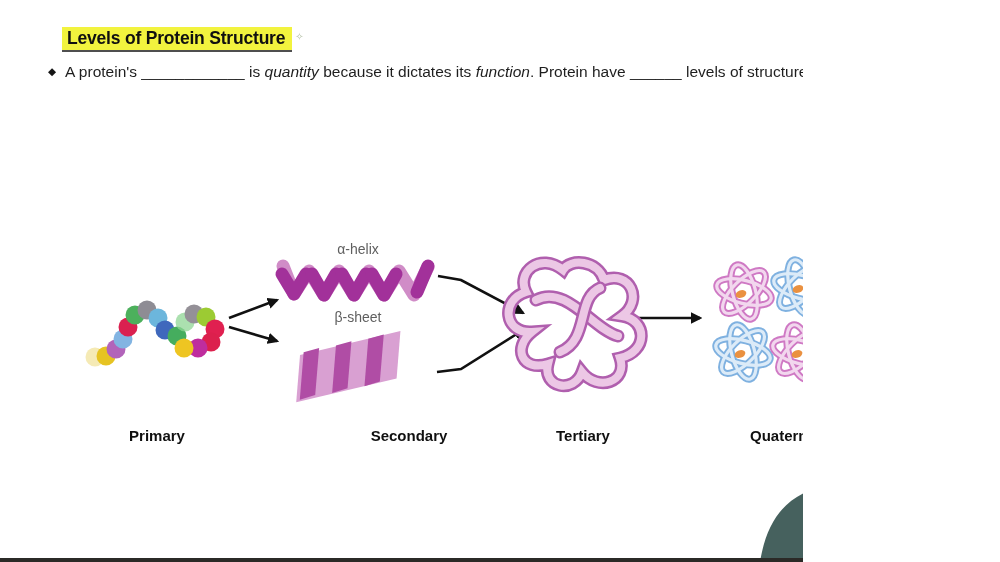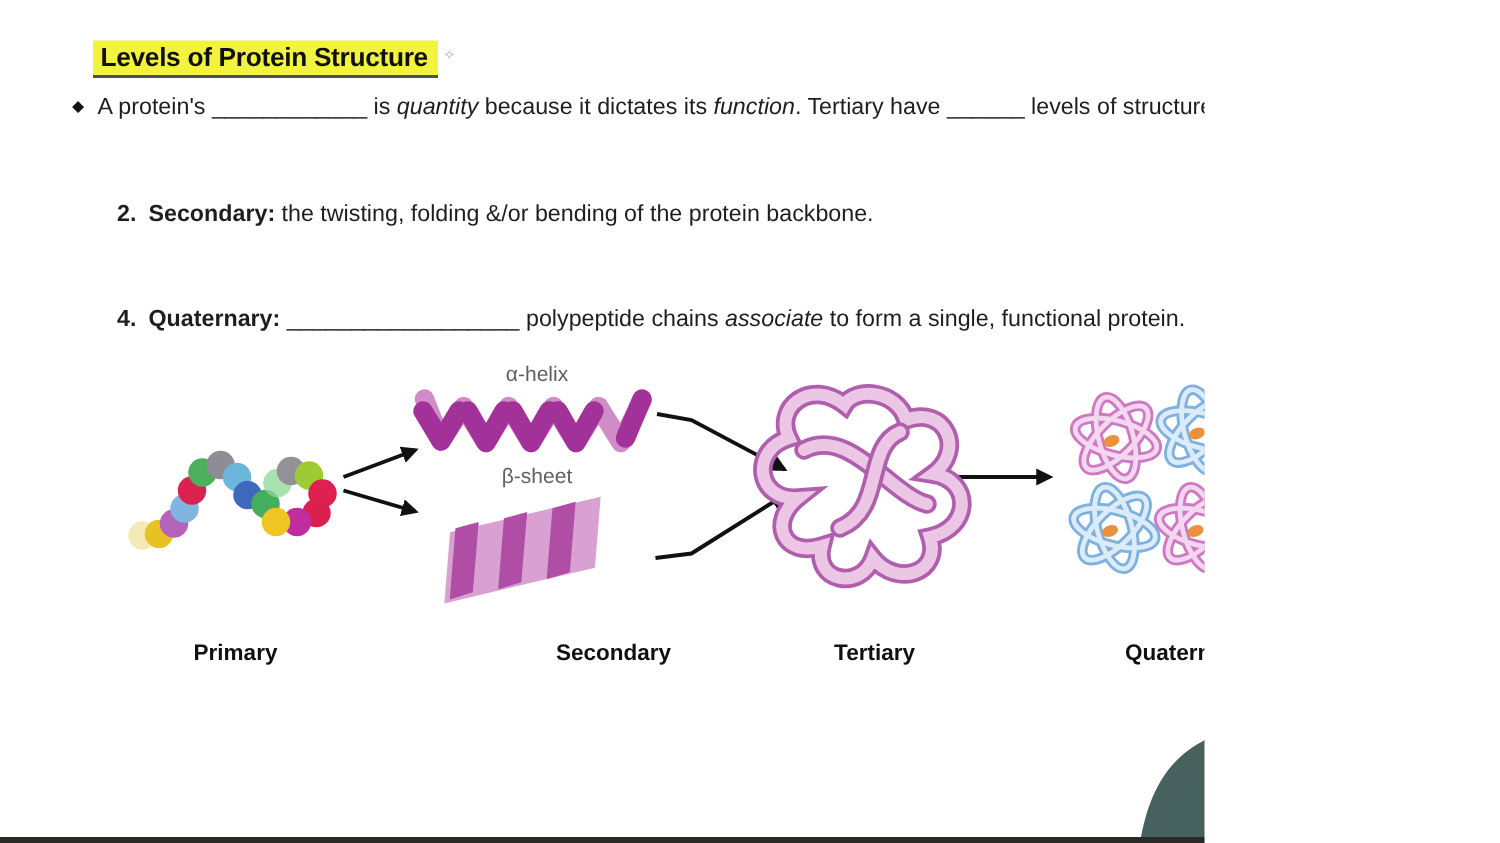--- a/index.html
+++ b/index.html
@@ -23,29 +23,23 @@
 </head>
 <body>
 
 <div class="stage">
 
   <div class="title-row">
     <span class="title-hl" id="title-hl" style="background: rgb(242, 243, 62);">Levels of Protein Structure</span><span class="title-marker">✧</span>
   </div>
 
   <div class="intro">
-    <span class="bullet">◆</span><span class="rich"><span>A protein's </span><span>____________</span><span> is </span><span class="i">quantity</span><span> because it dictates its </span><span class="i">function</span><span>. Tertiary have </span><span>______</span><span> levels of structure:</span></span>
+    <span class="bullet">◆</span><span class="rich"><span>A protein's </span><span>____________</span><span> is </span><span class="i">quantity</span><span> because it dictates its </span><span class="i">function</span><span>. Protein have </span><span>______</span><span> levels of structure:</span></span>
   </div>
 
-  <div class="item" style="top:134px">
-    <span class="num">2.</span><span class="rich"><span class="b">Secondary:</span><span> the twisting, folding &amp;/or bending of the protein backbone.</span></span>
-  </div>
-  <div class="item" style="top:204px">
-    <span class="num">4.</span><span class="rich"><span class="b">Quaternary:</span><span> </span><span>__________________</span><span> polypeptide chains </span><span class="i">associate</span><span> to form a single, functional protein.</span></span>
-  </div>
 
   <svg id="diagram" width="1000" height="562" viewBox="0 0 1000 562">
     <defs>
       <marker id="ah" viewBox="0 0 10 10" refX="8" refY="5" markerWidth="4.4" markerHeight="4.4" orient="auto-start-reverse">
         <path d="M0,0 L10,5 L0,10 z" fill="#111"></path>
       </marker>
     </defs>
 
     <g id="arrow-layer">
         <polyline points="229,318 277,300" fill="none" stroke="var(--arrow)" stroke-width="2.6" marker-end="url(#ah)"></polyline>

